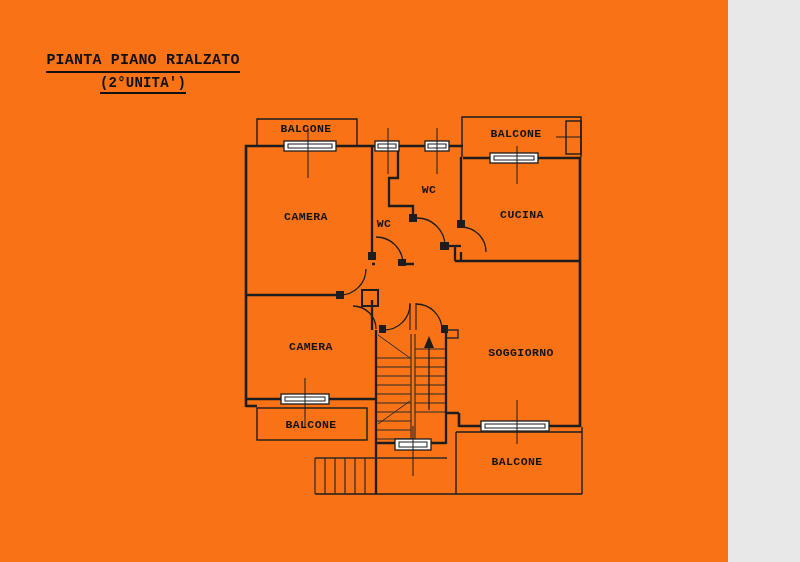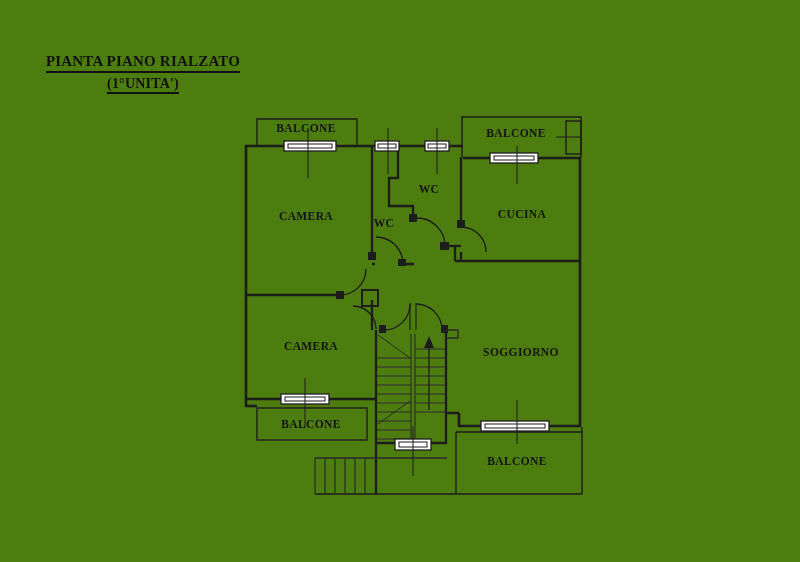--- a/index.html
+++ b/index.html
@@ -1,21 +1,21 @@
 <!DOCTYPE html>
 <html><head>
 <meta charset="utf-8">
 <style>
   html,body{margin:0;padding:0;background:#e8e8e8;}
   .page{
     position:relative;
-    width:800px;height:562px;
-    background:#4d7c0f;
+    width:728px;height:562px;
+    background:#f97316;
     overflow:hidden;
-    font-family:Liberation Serif, serif;
+    font-family:Liberation Mono, monospace;
   }
   .title-block{
     position:absolute;left:40px;top:52px;width:206px;
     text-align:center;color:#111;line-height:1.1;
   }
   .title-line1{
     display:inline-block;
     font-size:15px;font-weight:bold;letter-spacing:.2px;
     border-bottom:2px solid #111;padding-bottom:1px;white-space:nowrap;
   }
@@ -30,21 +30,21 @@
     fill:#141414;text-anchor:middle;
   }
 </style>
 </head>
 <body>
 
 <div class="page">
 
   <div class="title-block">
     <span class="title-line1">PIANTA PIANO RIALZATO</span><br>
-    <span class="title-line2">(1°UNITA')</span>
+    <span class="title-line2">(2°UNITA')</span>
   </div>
 
   <svg width="800" height="562" viewBox="0 0 800 562">
 
     <g stroke="#1d1d1d" fill="none" stroke-width="2.6">
       <path d="M245 146 H463"></path>
       <path d="M246 145 V407"></path>
       <path d="M463 158 H581"></path>
       <path d="M580 157 V427"></path>
       <path d="M580 426 H459 M459 427 V413 M459 413 H446"></path>

